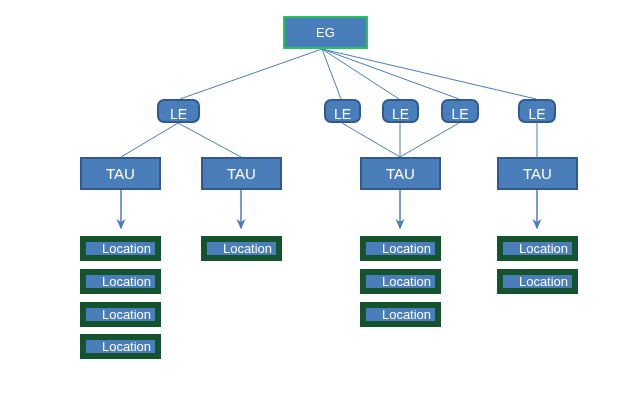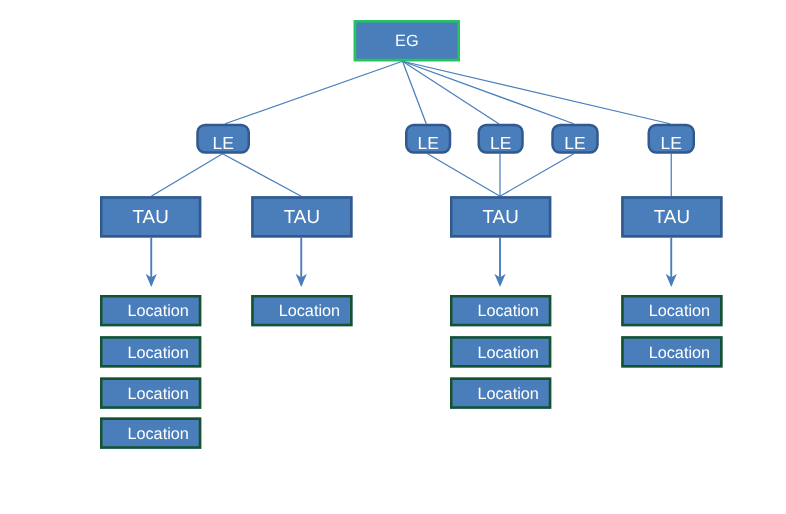--- a/index.html
+++ b/index.html
@@ -47,21 +47,21 @@
     border-radius: 7px;
     font-size: 14px;
     align-items: flex-end;
   }
   .node-tau {
     border: 2px solid #31598e;
     font-size: 15px;
     justify-content: center;
   }
   .node-location {
-    border: 2px solid #14532d;
+    border: 6px solid #14532d;
     font-size: 13px;
     padding-left: 12px;
   }
 </style>
 </head>
 <body>
 
 <div id="canvas">
 
   <svg id="edges" viewBox="0 0 629 411" width="629" height="411" xmlns="http://www.w3.org/2000/svg">

